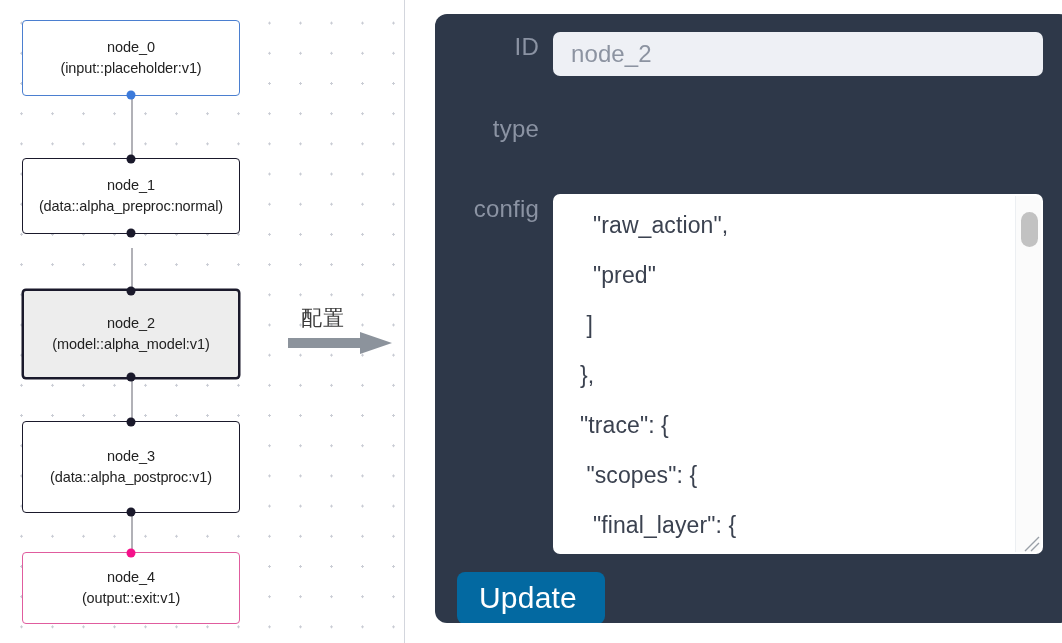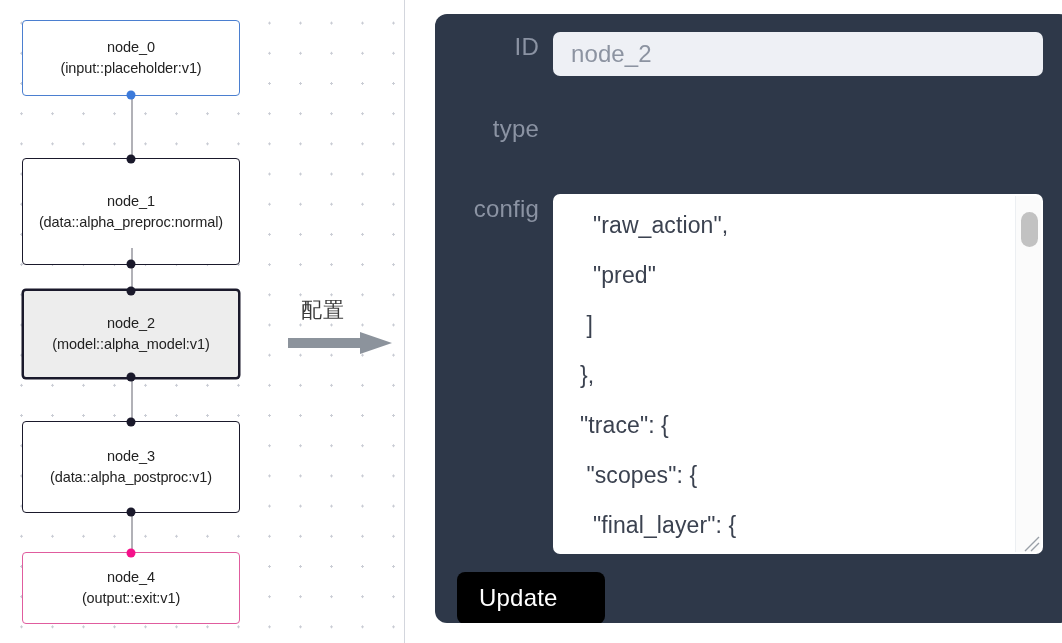--- a/index.html
+++ b/index.html
@@ -91,21 +91,21 @@
   }
 
   
   #arrow-group {
     position: absolute;
     left: 288px; top: 296px;
     width: 108px; height: 62px;
   }
   #arrow-label {
     position: absolute;
-    left: 13px; top: 0;
+    left: 13px; top: 8px;
     font-size: 21px;
     color: #3a3a3a;
     font-family: "DejaVu Sans", sans-serif;
     letter-spacing: 1px;
   }
   #arrow-shape {
     position: absolute;
     left: 0; top: 36px;
     width: 104px; height: 22px;
   }
@@ -198,25 +198,25 @@
   #config-resize-handle {
     position: absolute;
     right: 3px; bottom: 2px;
     width: 22px; height: 22px;
   }
 
   #update-button {
     position: absolute;
     left: 22px; top: 558px;
     width: 148px; height: 52px;
-    background: #000000;
+    background: #0369a1;
     color: #ffffff;
     border: none;
     border-radius: 8px;
-    font-size: 24px;
+    font-size: 30px;
     font-family: "Liberation Sans", sans-serif;
     letter-spacing: 0.2px;
     cursor: pointer;
     text-align: left;
     padding-left: 22px;
   }
 </style>
 </head>
 <body>
 
@@ -227,21 +227,21 @@
     <div class="edge" style="top:96px;height:62px;"></div>
     <div class="edge" style="top:248px;height:41px;"></div>
     <div class="edge" style="top:379px;height:42px;"></div>
     <div class="edge" style="top:513px;height:39px;"></div>
 
     <div class="node node-blue" style="top:20px;height:76px;">
       <span class="label"><span>node_0</span><br><span>(input::placeholder:v1)</span></span>
       <span class="handle h-bottom blue"></span>
     </div>
 
-    <div class="node" style="top:158px;height:107px;">
+    <div class="node" style="top:158px;height:76px;">
       <span class="label"><span>node_1</span><br><span>(data::alpha_preproc:normal)</span></span>
       <span class="handle h-top"></span>
       <span class="handle h-bottom"></span>
     </div>
 
     <div class="node node-selected" style="top:289px;height:90px;">
       <span class="label"><span>node_2</span><br><span>(model::alpha_model:v1)</span></span>
       <span class="handle h-top"></span>
       <span class="handle h-bottom"></span>
     </div>

